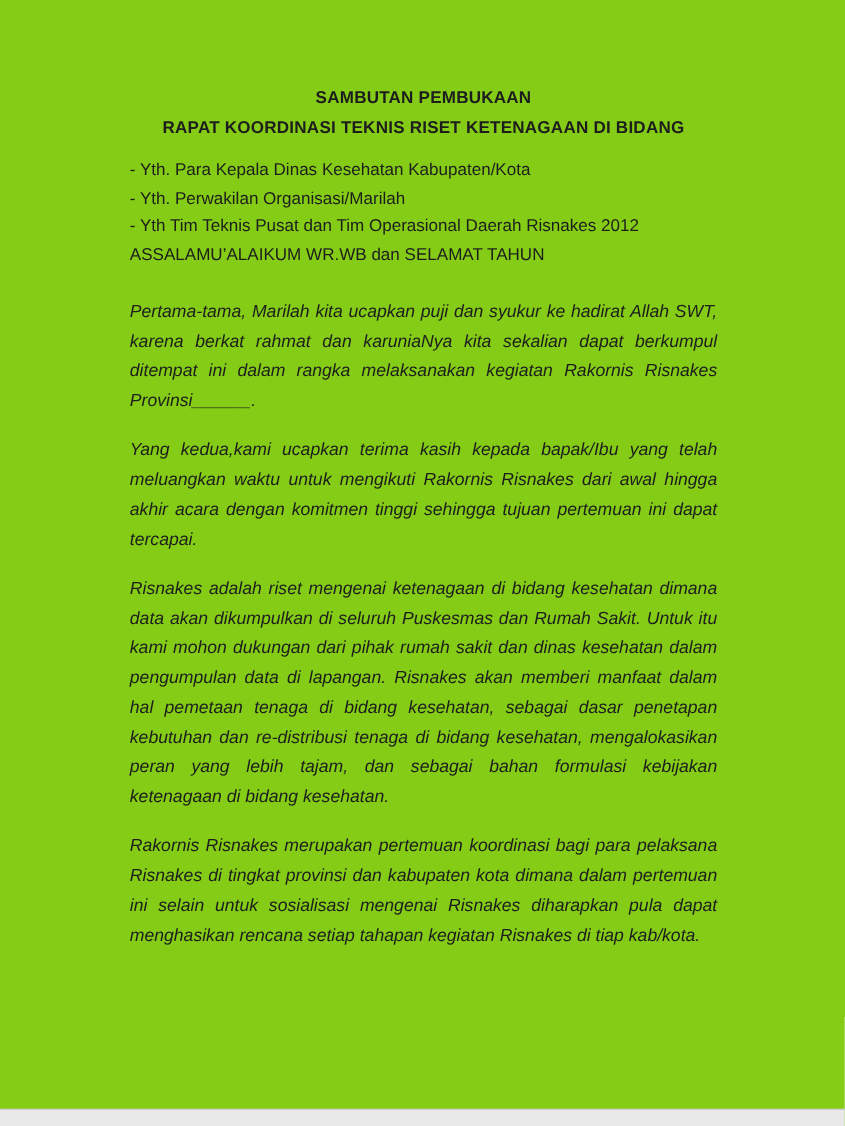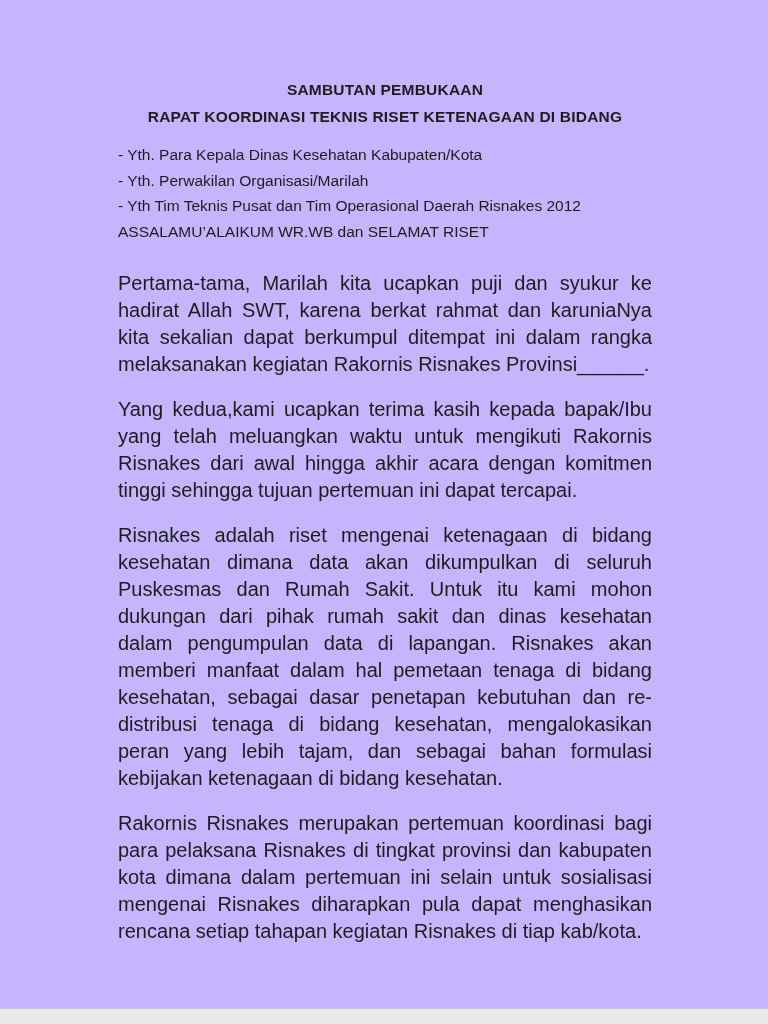--- a/index.html
+++ b/index.html
@@ -16,46 +16,47 @@
     overflow: hidden;
   }
   .page {
     position: absolute;
     top: 0;
     left: 0;
     right: 0;
     bottom: 0;
     padding: 76px 116px 0 118px;
     box-sizing: border-box;
-    background: #c4b5fd;
+    background: #84cc16;
   }
   .title-block {
     text-align: center;
     font-weight: bold;
     font-size: 15.5px;
     line-height: 27px;
     letter-spacing: 0.2px;
   }
   .salutation {
     margin-top: 12px;
     font-size: 15.5px;
     line-height: 25.5px;
   }
   .salutation .sal-line {
     white-space: nowrap;
   }
   .paragraphs {
     margin-top: 26px;
   }
   .paragraphs p {
-    font-size: 20px;
+    font-size: 16px;
     line-height: 27px;
     text-align: justify;
     text-justify: inter-word;
     margin: 0 0 18px 0;
+    font-style: italic;
   }
   .page-gap {
     position: absolute;
     left: 0;
     right: 0;
     bottom: 0;
     height: 15px;
     background: #e9e9e9;
     border-top: 1px solid #c6c6c6;
   }
@@ -67,21 +68,21 @@
 
   <div class="title-block">
     <div>SAMBUTAN PEMBUKAAN</div>
     <div>RAPAT KOORDINASI TEKNIS RISET KETENAGAAN DI BIDANG</div>
   </div>
 
   <div class="salutation">
     <div class="sal-line">- Yth. Para Kepala Dinas Kesehatan Kabupaten/Kota</div>
     <div class="sal-line">- Yth. Perwakilan Organisasi/Marilah</div>
     <div class="sal-line">- Yth Tim Teknis Pusat dan Tim Operasional Daerah Risnakes 2012</div>
-    <div class="sal-line">ASSALAMU’ALAIKUM WR.WB dan SELAMAT RISET</div>
+    <div class="sal-line">ASSALAMU’ALAIKUM WR.WB dan SELAMAT TAHUN</div>
   </div>
 
   <div class="paragraphs">
     <p>Pertama-tama, Marilah kita ucapkan puji dan syukur ke hadirat Allah SWT, karena berkat rahmat dan karuniaNya kita sekalian dapat berkumpul ditempat ini dalam rangka melaksanakan kegiatan Rakornis Risnakes Provinsi______.</p>
     <p>Yang kedua,kami ucapkan terima kasih kepada bapak/Ibu yang telah meluangkan waktu untuk mengikuti Rakornis Risnakes dari awal hingga akhir acara dengan komitmen tinggi sehingga tujuan pertemuan ini dapat tercapai.</p>
     <p>Risnakes adalah riset mengenai ketenagaan di bidang kesehatan dimana data akan dikumpulkan di seluruh Puskesmas dan Rumah Sakit. Untuk itu kami mohon dukungan dari pihak rumah sakit dan dinas kesehatan dalam pengumpulan data di lapangan. Risnakes akan memberi manfaat dalam hal pemetaan tenaga di bidang kesehatan, sebagai dasar penetapan kebutuhan dan re-distribusi tenaga di bidang kesehatan, mengalokasikan peran yang lebih tajam, dan sebagai bahan formulasi kebijakan ketenagaan di bidang kesehatan.</p>
     <p>Rakornis Risnakes merupakan pertemuan koordinasi bagi para pelaksana Risnakes di tingkat provinsi dan kabupaten kota dimana dalam pertemuan ini selain untuk sosialisasi mengenai Risnakes diharapkan pula dapat menghasikan rencana setiap tahapan kegiatan Risnakes di tiap kab/kota.</p>
   </div>
 
 </div>

